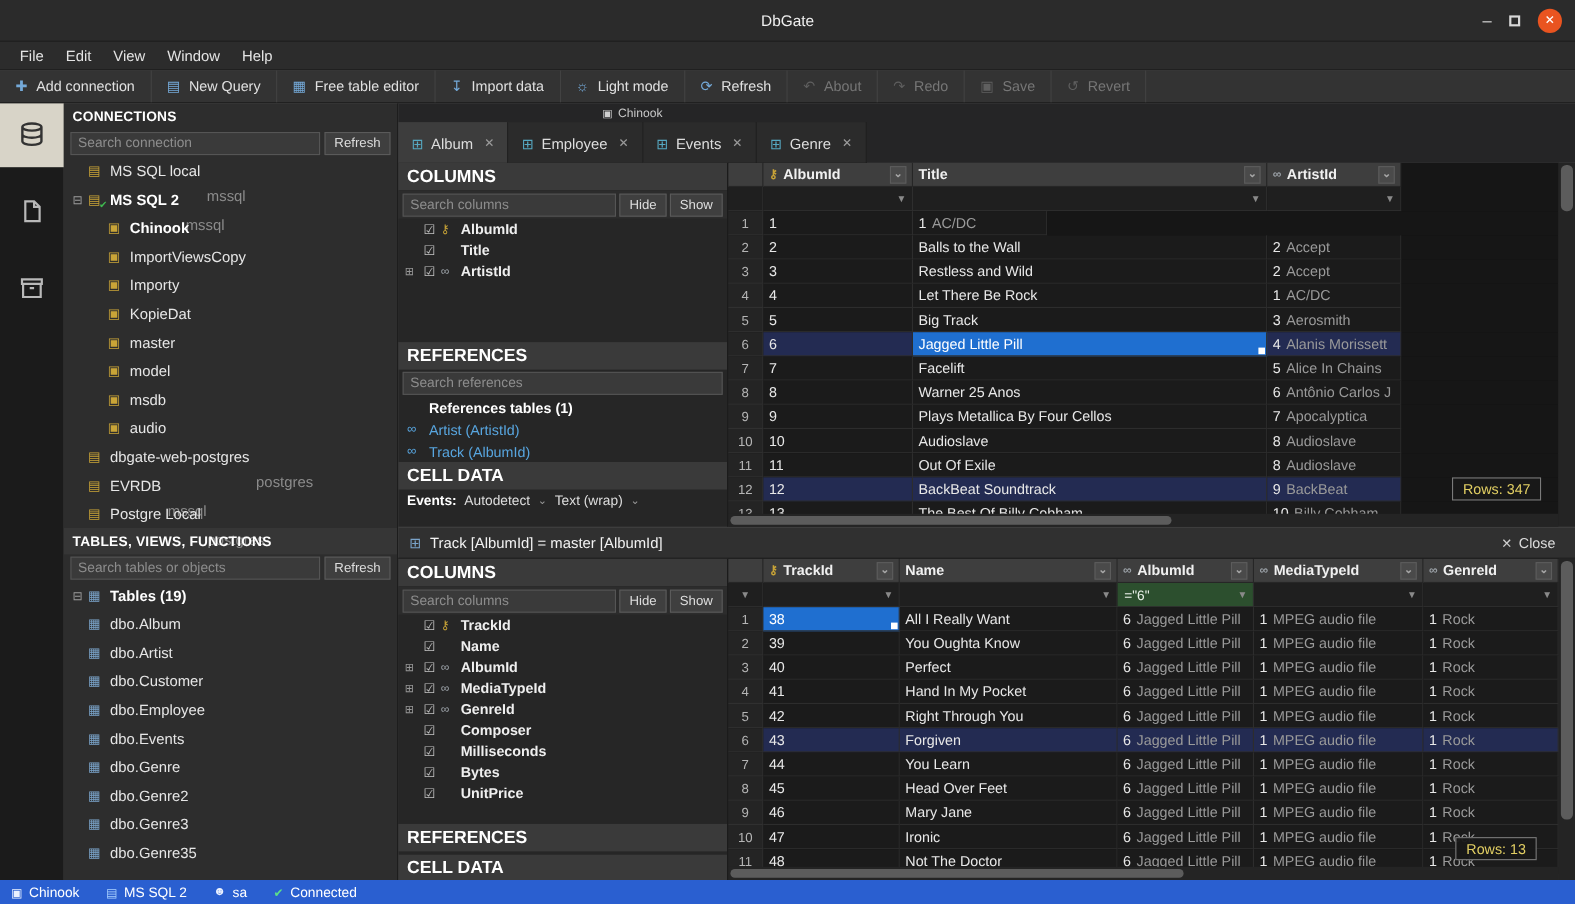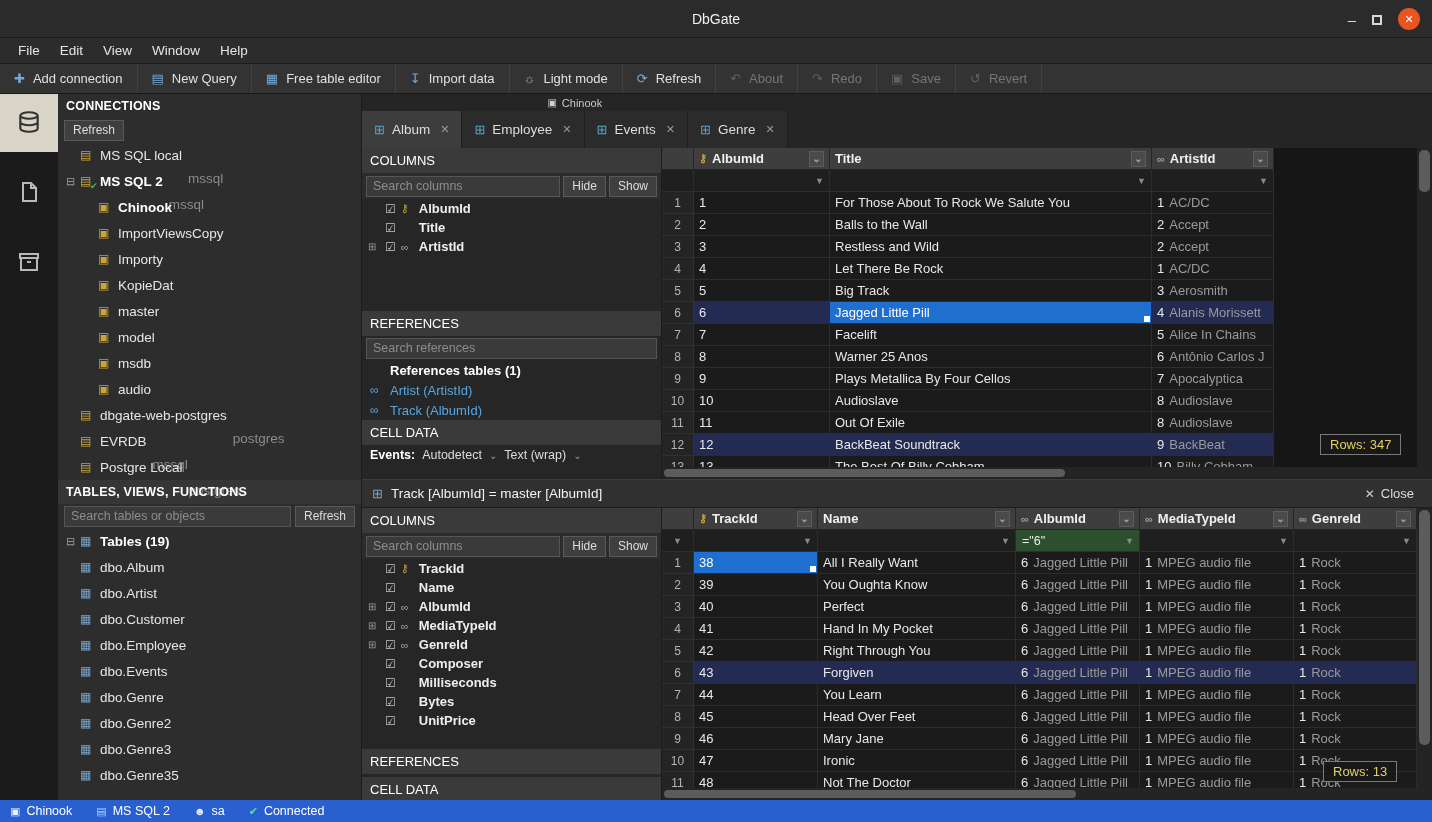--- a/index.html
+++ b/index.html
@@ -58,21 +58,21 @@
   #tabs{display:flex;height:38px;}
   .tab{display:flex;align-items:center;gap:7px;padding:0 12px;background:#2b2b2b;border-right:1px solid #1e1e1e;font-size:13.5px;color:#ddd;}
   .tab.active{background:#3d3d3d;}
   .tab .ti{color:#56a8c2;font-size:13px;}
   .tab .tx{color:#9a9a9a;font-size:11px;margin-left:3px;}
 
   
   .colpanel{position:absolute;left:362px;width:300px;background:#262626;overflow:hidden;border-right:1px solid #1c1c1c;}
   #colpanel1{top:148px;height:331px;}
   #colpanel2{top:508px;height:292px;}
-  .phead{height:25px;background:#3a3a3a;display:flex;align-items:center;padding:0 8px;font-weight:normal;font-size:13px;color:#fff;flex:none;}
+  .phead{height:25px;background:#3a3a3a;display:flex;align-items:center;padding:0 8px;font-weight:bold;font-size:16px;color:#fff;flex:none;}
   .psearch{display:flex;gap:3px;padding:2px 4px;height:26px;align-items:center;background:#2c2c2c;}
   .collist{background:#262626;}
   #collist1{height:112px;}
   #collist2{height:190px;}
   .colitem{height:19px;display:flex;align-items:center;gap:5px;padding-left:6px;font-size:13px;color:#efefef;}
   .colitem .exp{width:12px;color:#999;font-size:10px;}
   .colitem .cb{color:#c4c4c4;font-size:12px;}
   .colitem .cico{width:13px;font-size:11px;}
   .colitem .lbl{font-weight:bold;}
   .ico-key{color:#c9a437;}
@@ -243,20 +243,21 @@
         <svg width="24" height="24" viewBox="0 0 24 24">
             <path d="M4 8h16v12H4zM3 4h18v4H3zM10 12h4" fill="none" stroke="currentColor" stroke-width="2"></path>
           </svg>
       </span>
     </div>
   </div>
 
   <div id="leftpanel">
     <div class="sec-title">CONNECTIONS</div>
     <div class="search-row">
+      <input class="search-input" placeholder="Search connection" style="">
       <button class="btn">Refresh</button>
     </div>
     <div>
 
         <div class="titem">
           <span class="exp"></span>
           <span class="tico ico-server">▤</span>
           <span class="chk"></span>
           <span class="lbl">MS SQL local</span>
           <span class="suffix">mssql</span>
@@ -561,21 +562,20 @@
       <div class="gf g1c2">
           <input class="gfin" style="">
           <span class="funnel">▼</span>
         </div>
       <div class="gfill"></div>
     </div>
 
       <div class="grow">
         <div class="rn">1</div>
         <div class="gc g1c0">1</div>
-        <div class="gc g1c1">For Those About To Rock We Salute You</div>
         <div class="gc g1c2">
           <span>1</span>
           <span class="lk">AC/DC</span>
         </div>
         <div class="gfill"></div>
       </div>
 
       <div class="grow">
         <div class="rn">2</div>
         <div class="gc g1c0">2</div>

